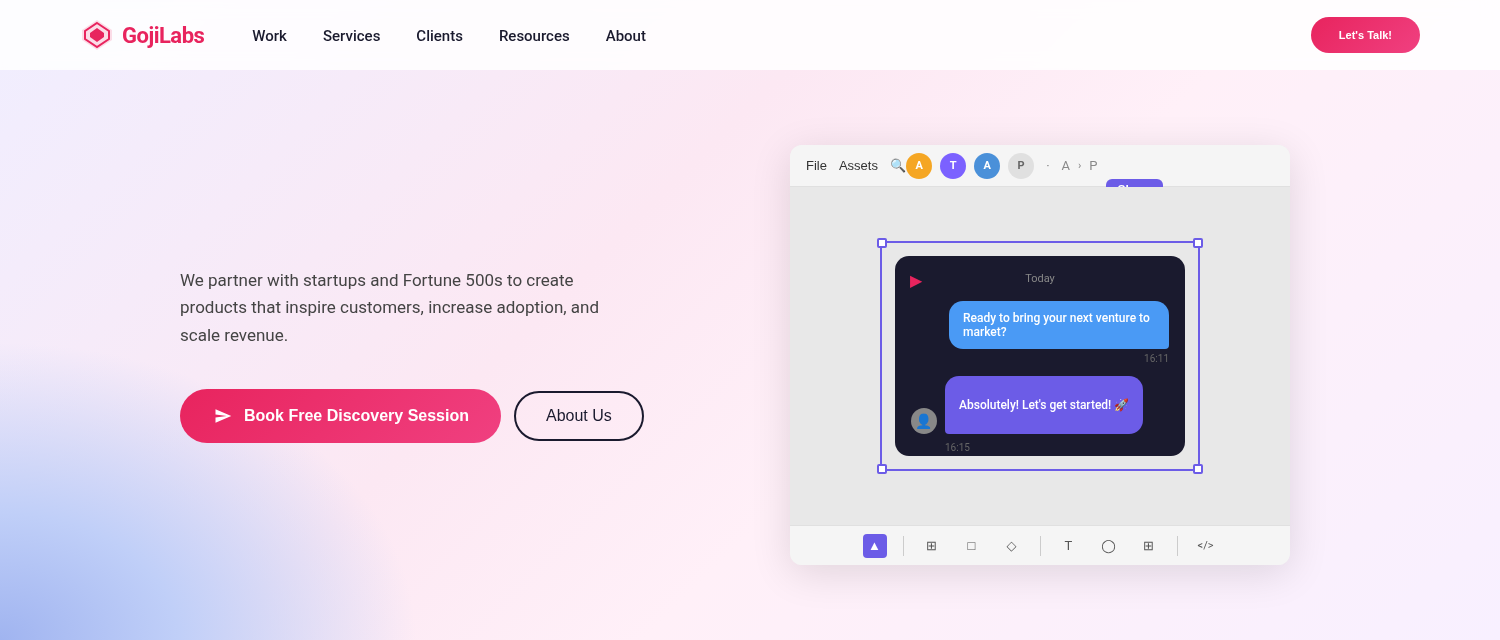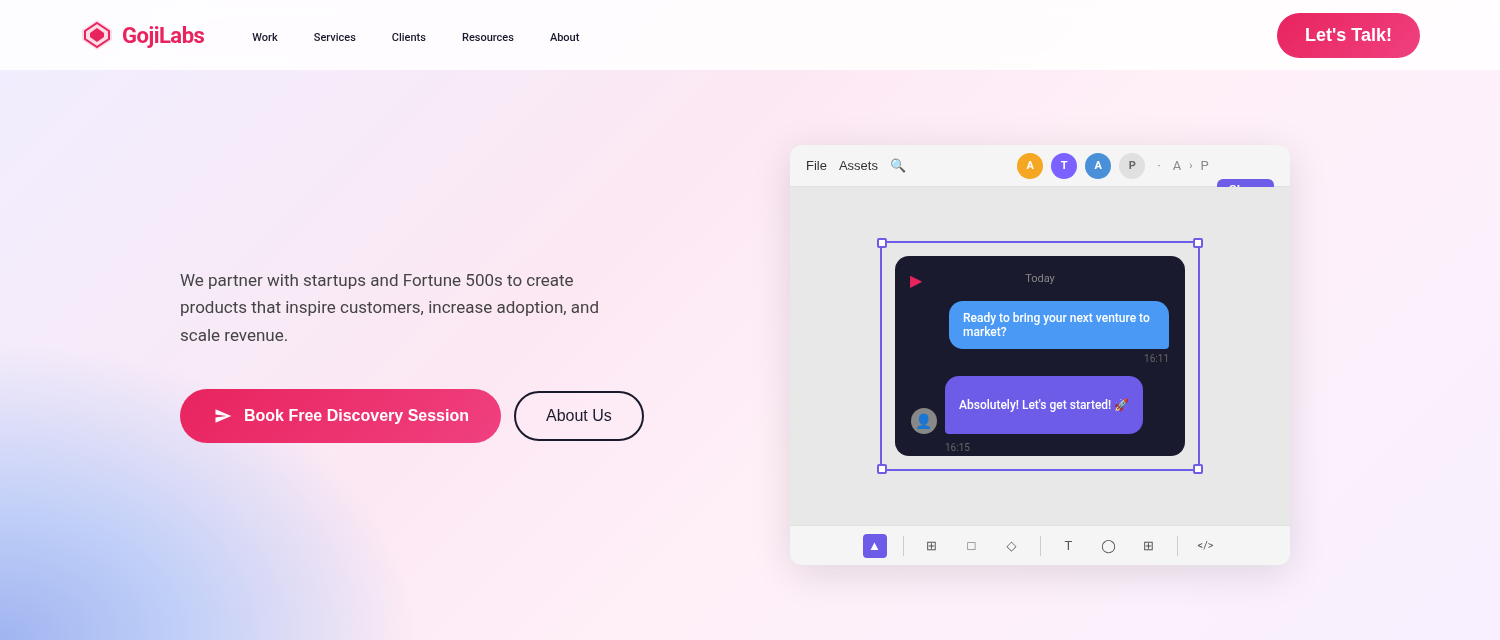--- a/index.html
+++ b/index.html
@@ -74,31 +74,31 @@
     .nav-links {
       display: flex;
       align-items: center;
       gap: 36px;
       list-style: none;
     }
 
     .nav-links a {
       text-decoration: none;
       color: #1a1a2e;
-      font-size: 11px;
+      font-size: 15px;
       font-weight: 500;
     }
 
     .btn-talk {
       background: linear-gradient(135deg, #e8245e, #f04080);
       color: #fff;
       border: none;
       border-radius: 50px;
       padding: 12px 28px;
-      font-size: 18px;
+      font-size: 11px;
       font-weight: 600;
       cursor: pointer;
     }
 
     
     .main {
       position: relative;
       z-index: 5;
       display: flex;
       align-items: center;
@@ -191,21 +191,20 @@
       flex-direction: column;
       overflow: hidden;
     }
 
     
     .figma-topbar {
       background: #f5f5f5;
       height: 42px;
       display: flex;
       align-items: center;
-      justify-content: space-between;
       padding: 0 16px;
       border-bottom: 1px solid #e0e0e0;
     }
 
     .figma-topbar-left {
       display: flex;
       align-items: center;
       gap: 12px;
     }
 

